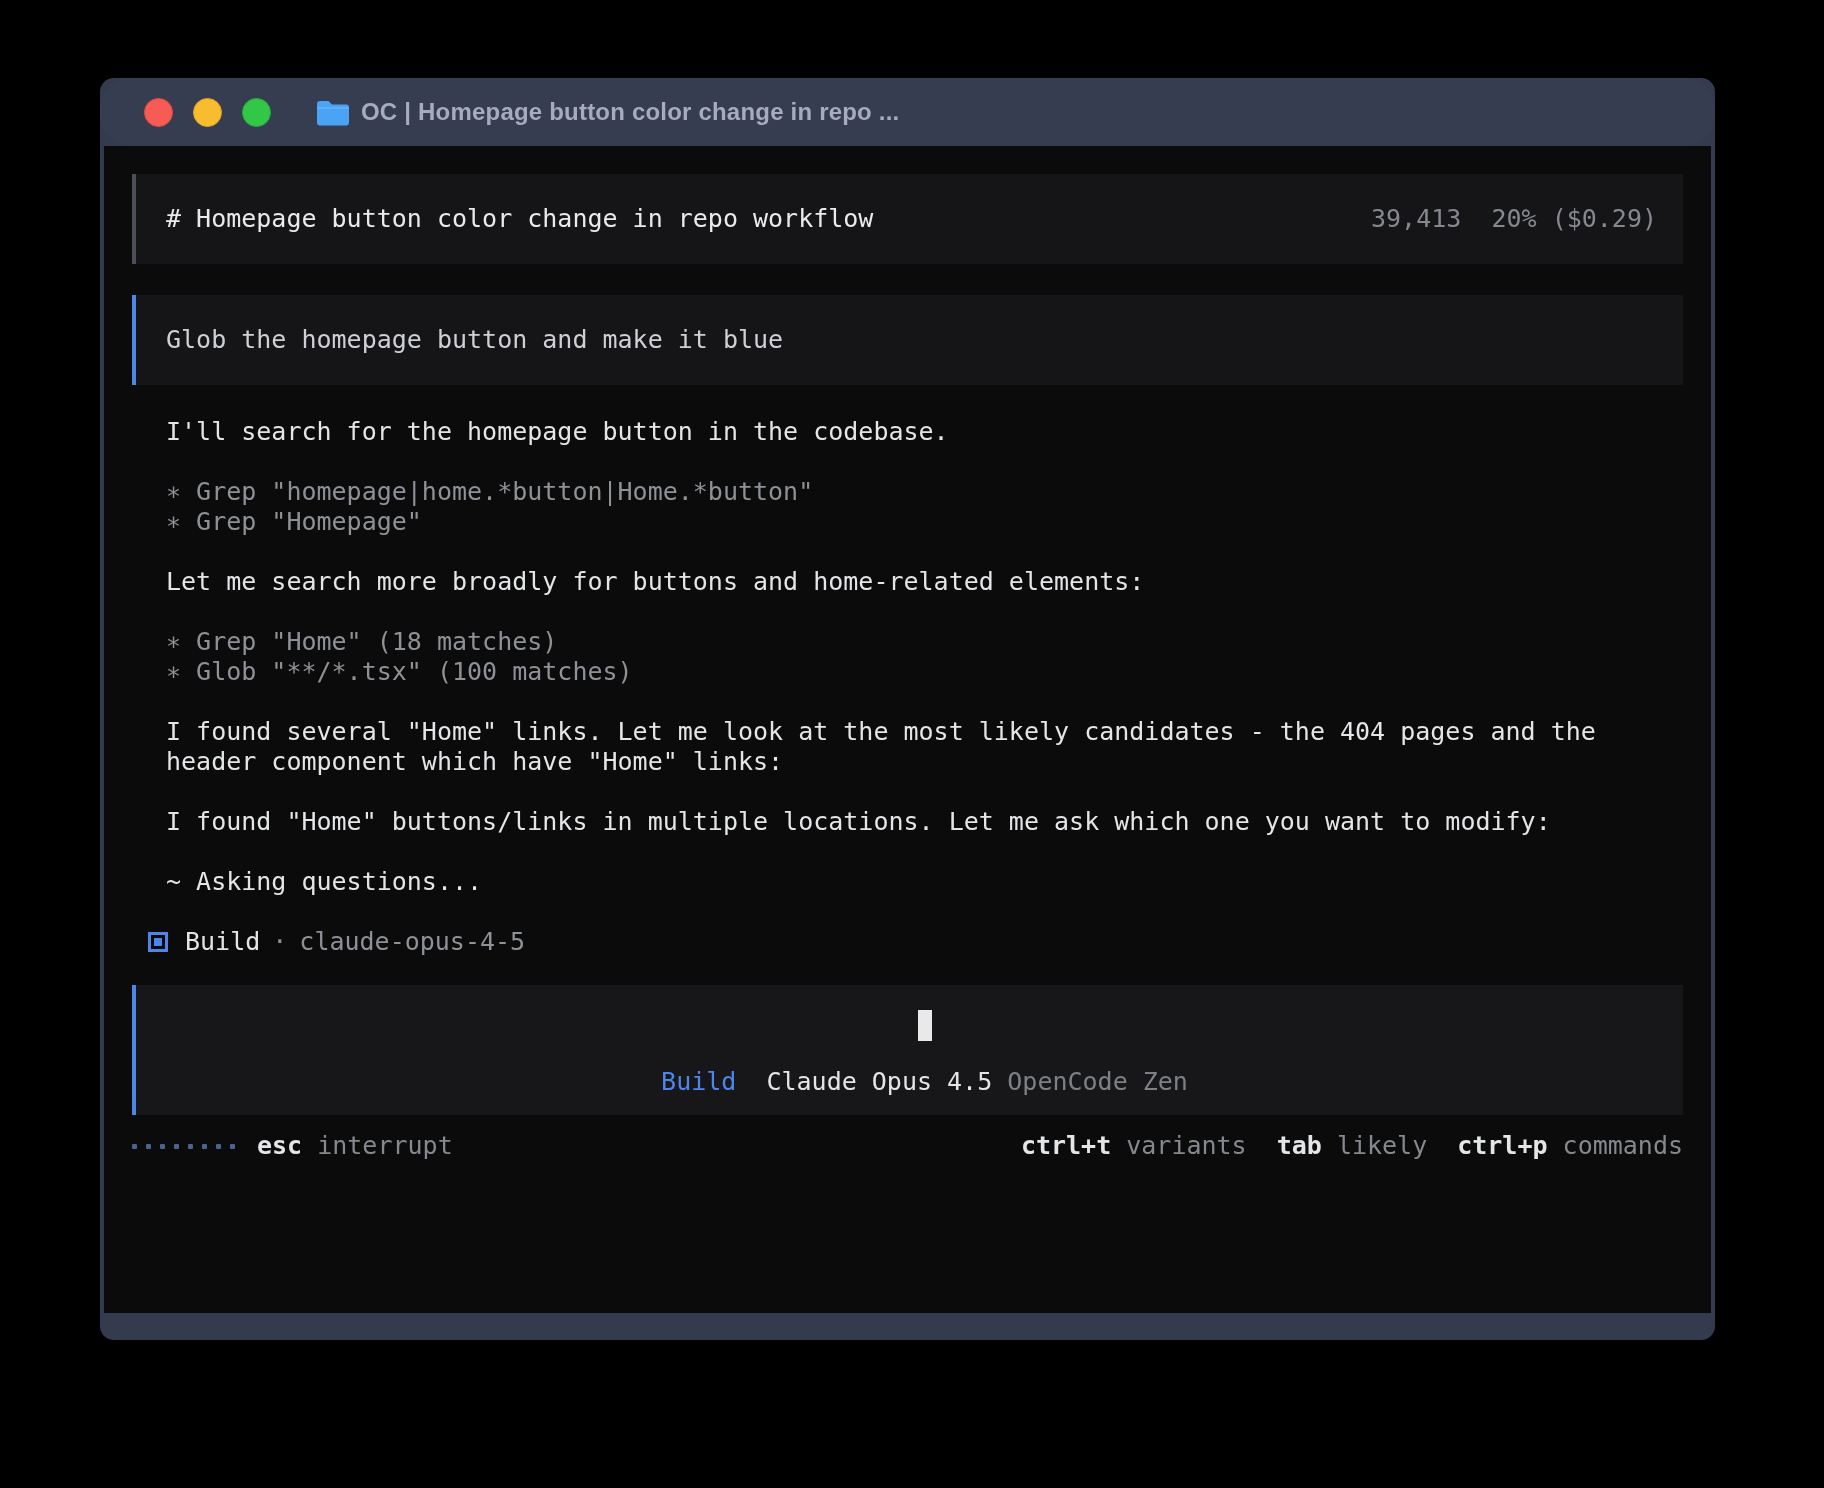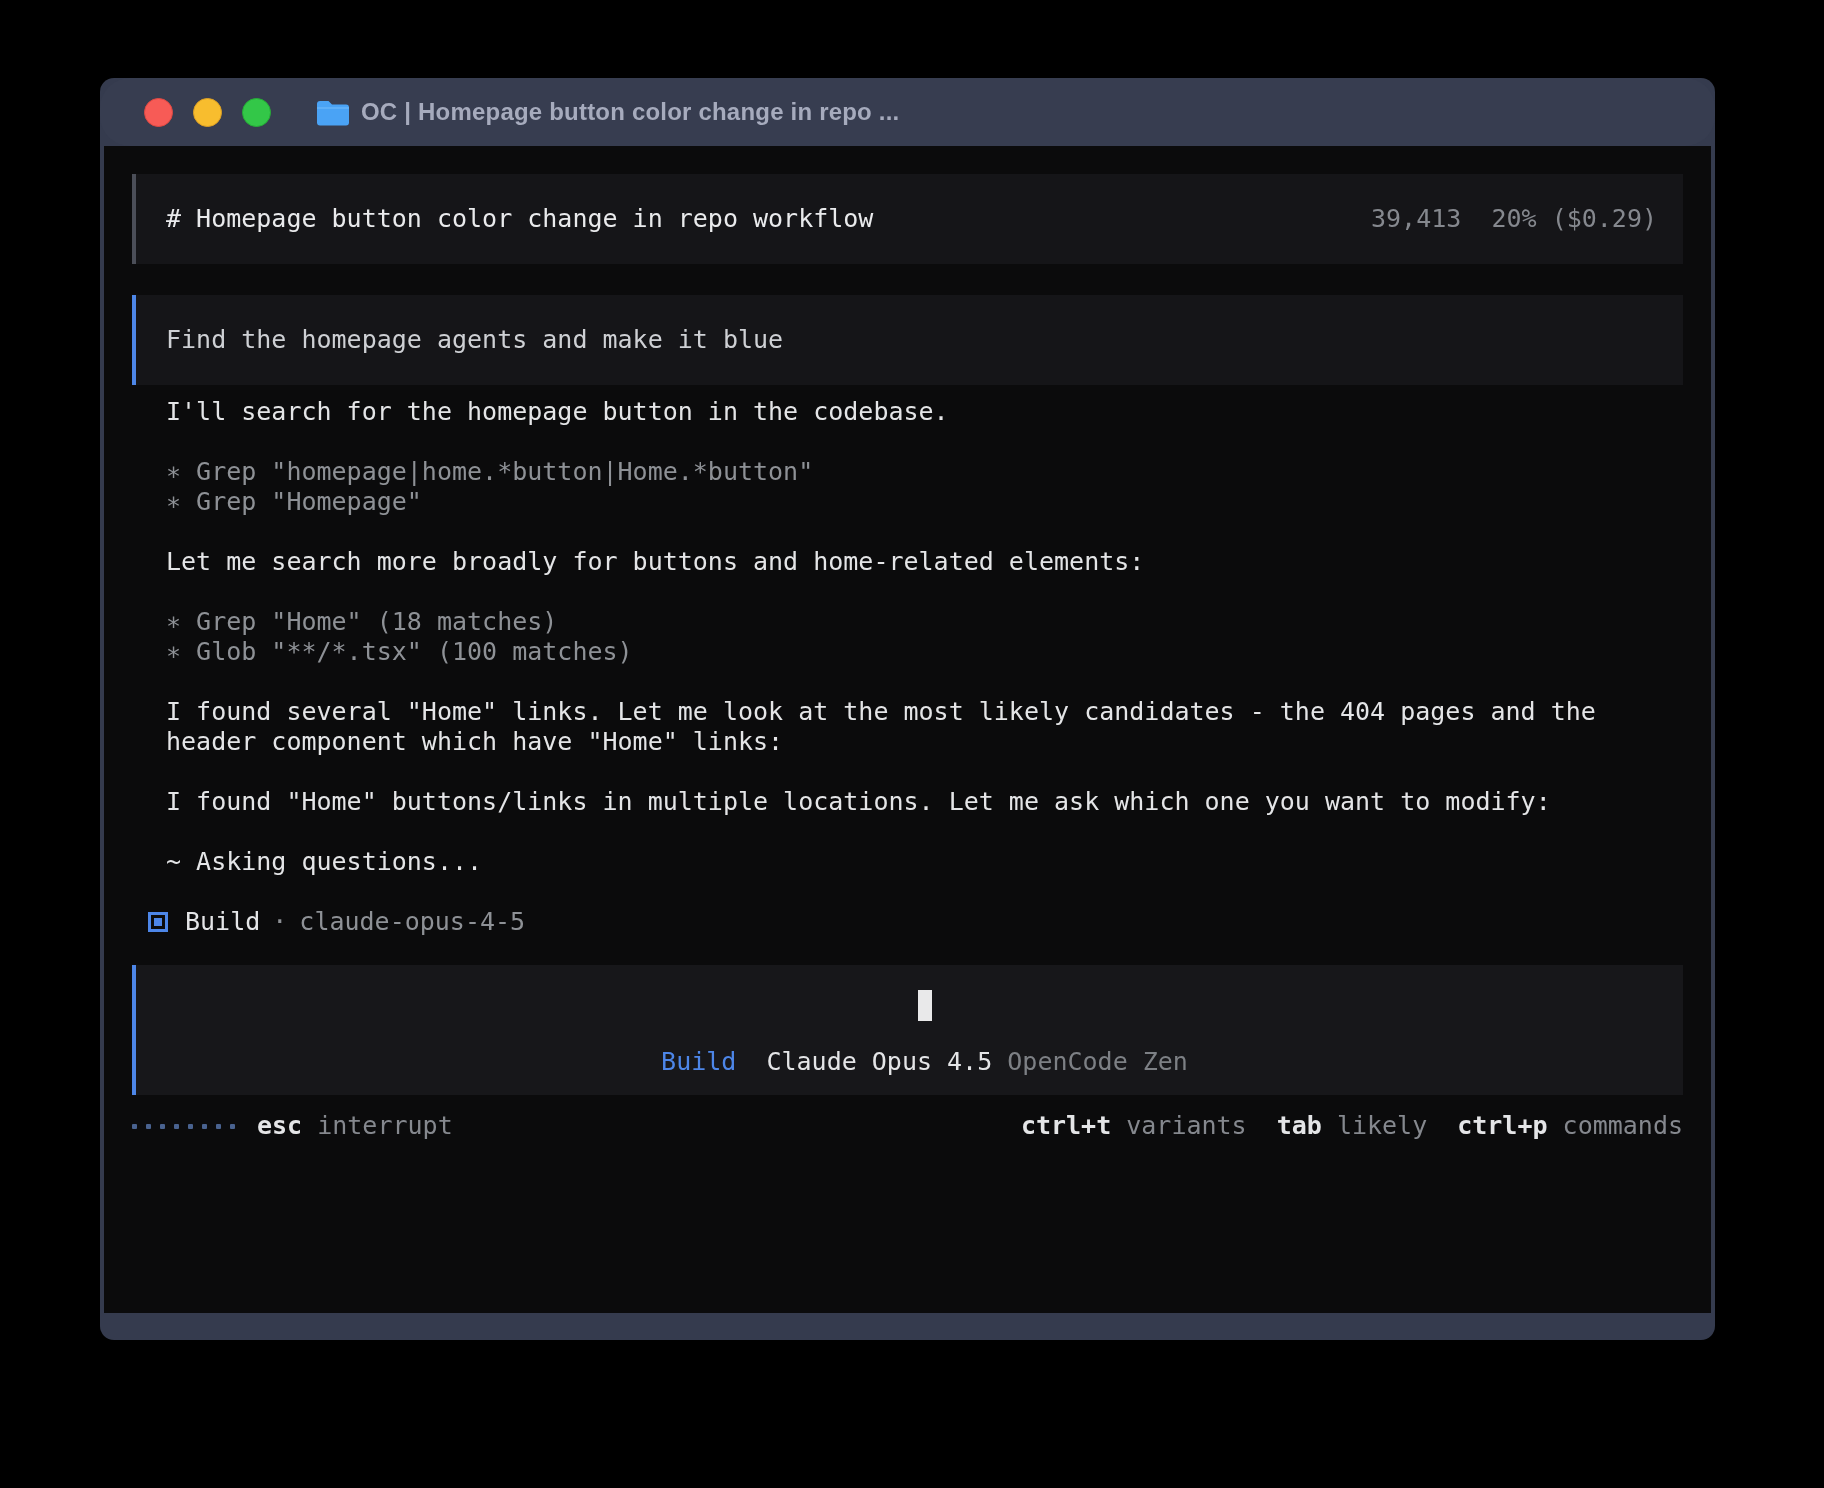--- a/index.html
+++ b/index.html
@@ -39,21 +39,21 @@
   .hblock{
     margin-top:28px;height:90px;border-left:4px solid #4b4e58;
     justify-content:space-between;padding:0 26px 0 30px;
   }
   .htitle{color:#e9eaec;font-weight:normal;white-space:nowrap;}
   .hstats{color:#85888e;white-space:pre;}
   .ublock{
     margin-top:31px;height:90px;border-left:4px solid #4d86e8;
     padding-left:30px;color:#ced0d4;
   }
-  .transcript{margin-top:12px;padding-left:34px;}
+  .transcript{margin-top:32px;padding-left:34px;}
   .para{margin:0 0 30px 0;}
   .para div{white-space:pre;}
   .p-text{color:#e4e5e7;}
   .p-tool{color:#8e9196;}
   .agent-row{
     display:flex;align-items:center;padding-left:16px;height:30px;margin-bottom:28px;
     white-space:pre;
   }
   .agent-icon{
     width:14px;height:14px;border:3px solid #4d86e8;display:inline-flex;
@@ -107,21 +107,21 @@
   </div>
 
   <div class="content">
 
     <div class="block hblock">
       <span class="htitle"># Homepage button color change in repo workflow</span>
       <span class="hstats"><span>39,413</span>  <span>20% ($0.29)</span></span>
     </div>
 
     <div class="block ublock">
-      <span>Find the homepage agents and make it blue</span>
+      <span>Glob the homepage button and make it blue</span>
     </div>
 
     <div class="transcript">
       <div class="para p-text">
         <div>I'll search for the homepage button in the codebase.</div>
       </div>
       <div class="para p-tool">
         <div>∗ Grep "homepage|home.*button|Home.*button"</div>
         <div>∗ Grep "Homepage"</div>
       </div>

